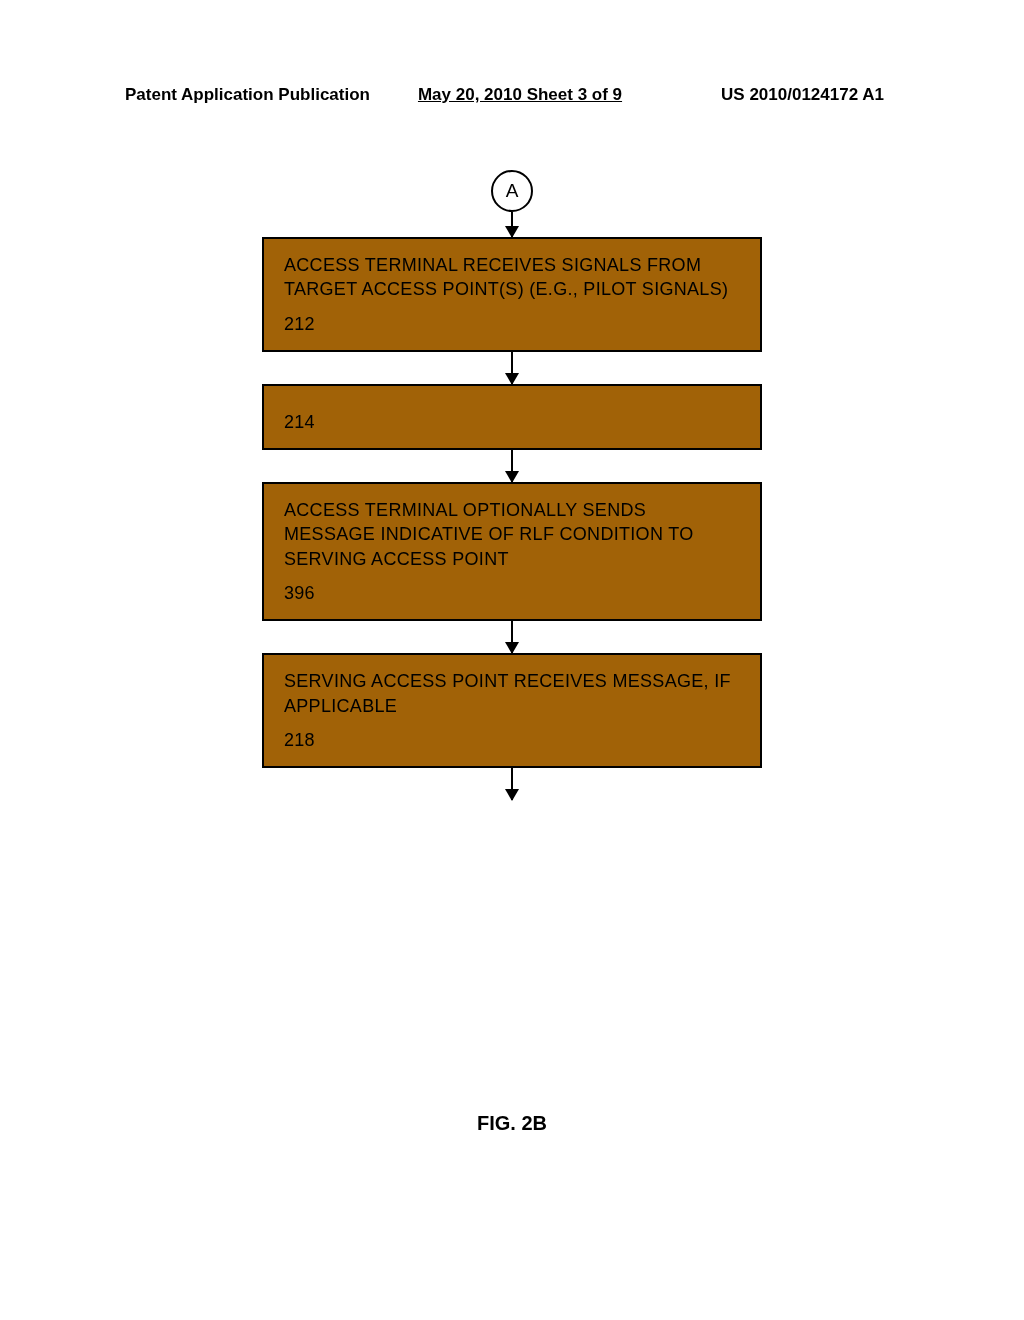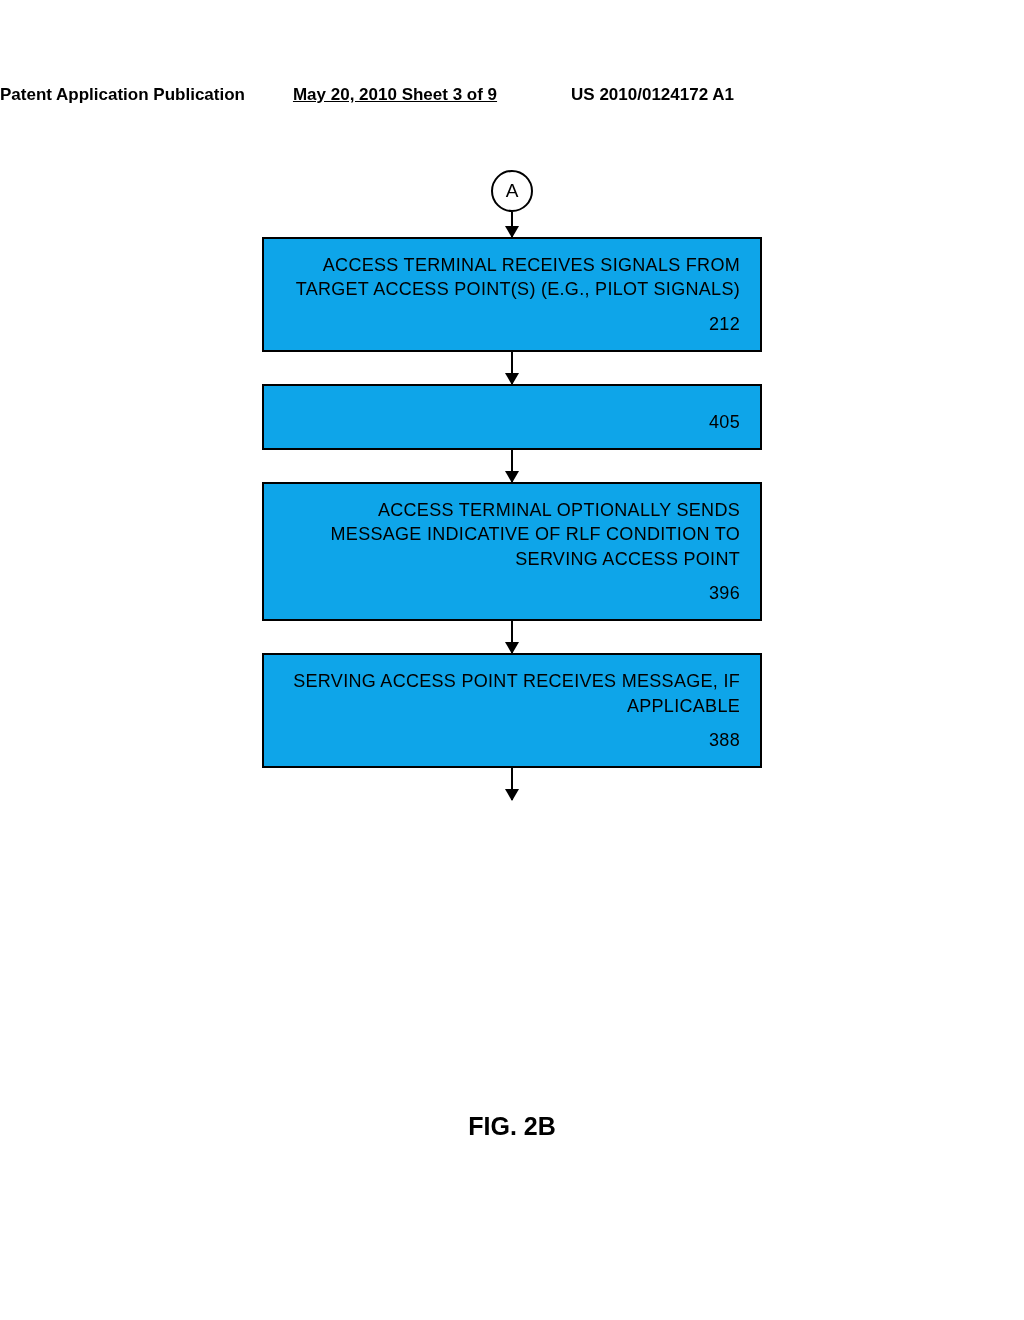--- a/index.html
+++ b/index.html
@@ -17,27 +17,28 @@
     .header {
       position: absolute;
       top: 85px;
       left: 0;
       width: 100%;
       display: flex;
       font-size: 17px;
       font-weight: bold;
     }
     .header-left {
+      margin-left: 125px;
     }
     .header-center {
       margin-left: 48px;
       text-decoration: underline;
     }
     .header-right {
-      margin-left: 74px;
+      margin-left: 99px;
     }
     .flowchart {
       position: absolute;
       top: 170px;
       left: 262px;
       width: 500px;
       display: flex;
       flex-direction: column;
       align-items: center;
     }
@@ -73,37 +74,37 @@
       width: 0;
       height: 0;
       border-left: 7px solid transparent;
       border-right: 7px solid transparent;
       border-top: 12px solid black;
     }
     .box {
       width: 500px;
       border: 2.5px solid black;
       padding: 14px 20px;
-      text-align: right;
+      text-align: left;
       font-size: 18px;
       line-height: 1.35;
       letter-spacing: 0.3px;
-      background: #0ea5e9;
+      background: #a16207;
     }
     .box-ref {
       display: block;
       margin-top: 10px;
     }
     .figure-label {
       position: absolute;
       top: 1112px;
       left: 0;
       width: 100%;
       text-align: center;
-      font-size: 25px;
+      font-size: 20px;
       font-weight: bold;
       font-family: Arial, Helvetica, sans-serif;
     }
   </style>
 </head>
 <body>
 
 <div class="header">
   <span class="header-left">Patent Application Publication</span>
   <span class="header-center">May 20, 2010  Sheet 3 of 9</span>
@@ -116,33 +117,33 @@
   </div>
   <div class="arrow short"></div>
 
   <div class="box">
     <span>ACCESS TERMINAL RECEIVES SIGNALS FROM TARGET ACCESS POINT(S) (E.G., PILOT SIGNALS)</span>
     <span class="box-ref">212</span>
   </div>
   <div class="arrow medium"></div>
 
   <div class="box">
-    <span class="box-ref">405</span>
+    <span class="box-ref">214</span>
   </div>
   <div class="arrow medium"></div>
 
   <div class="box">
     <span>ACCESS TERMINAL OPTIONALLY SENDS MESSAGE INDICATIVE OF RLF CONDITION TO SERVING ACCESS POINT</span>
     <span class="box-ref">396</span>
   </div>
   <div class="arrow medium"></div>
 
   <div class="box">
     <span>SERVING ACCESS POINT RECEIVES MESSAGE, IF APPLICABLE</span>
-    <span class="box-ref">388</span>
+    <span class="box-ref">218</span>
   </div>
   <div class="arrow medium"></div>
 
 </div>
 
 <div class="figure-label">
   <span>FIG. 2B</span>
 </div>
 
 </body></html>

